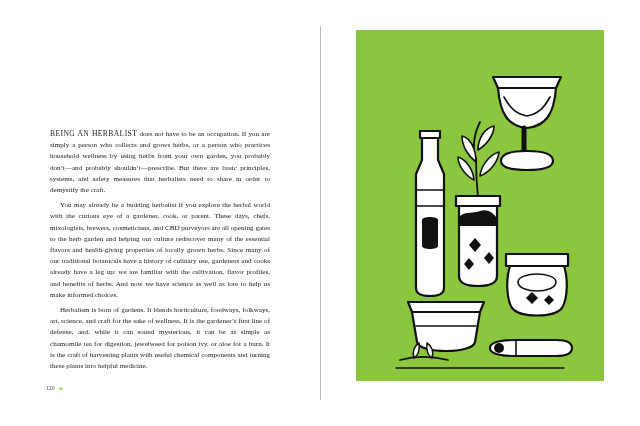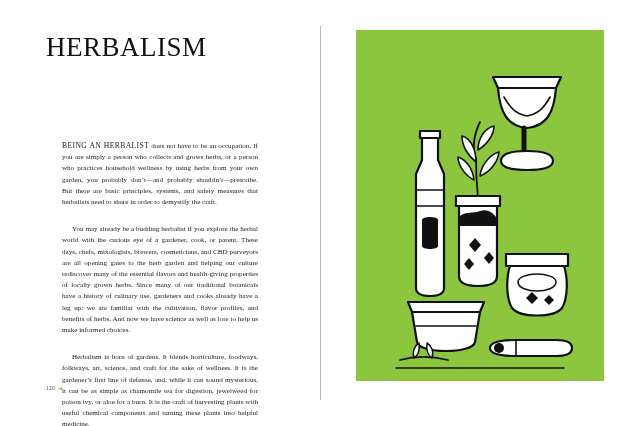--- a/index.html
+++ b/index.html
@@ -59,21 +59,21 @@
     left: 46px;
     top: 124px;
     width: 228px;
     font-size: 7.1px;
     line-height: 11.2px;
     text-align: justify;
     color: #1a1a1a;
     font-family: "Liberation Serif", serif;
   }
   .body-col p {
-    margin: 16px;
+    margin: 4px;
     text-indent: 10px;
   }
   .body-col p.first {
     text-indent: 0;
   }
   .smallcaps {
     font-variant: small-caps;
     letter-spacing: 0.4px;
     font-size: 7.6px;
   }
@@ -111,21 +111,20 @@
     height: 100%;
   }
 </style>
 </head>
 <body>
 
 <div class="spread">
 
   <div class="page page-left">
 
-    <h1 class="title">HERBALISM</h1>
 
     <div class="body-col">
       <p class="first"><span class="smallcaps">BEING AN HERBALIST</span><span> does not have to be an occupation. If you are simply a person who collects and grows herbs, or a person who practices household wellness by using herbs from your own garden, you probably don’t—and probably shouldn’t—prescribe. But there are basic principles, systems, and safety measures that herbalists need to share in order to demystify the craft.</span></p>
       <p>You may already be a budding herbalist if you explore the herbal world with the curious eye of a gardener, cook, or parent. These days, chefs, mixologists, brewers, cosmeticians, and CBD purveyors are all opening gates to the herb garden and helping our culture rediscover many of the essential flavors and health-giving properties of locally grown herbs. Since many of our traditional botanicals have a history of culinary use, gardeners and cooks already have a leg up: we are familiar with the cultivation, flavor profiles, and benefits of herbs. And now we have science as well as lore to help us make informed choices.</p>
       <p>Herbalism is born of gardens. It blends horticulture, foodways, folkways, art, science, and craft for the sake of wellness. It is the gardener’s first line of defense, and, while it can sound mysterious, it can be as simple as chamomile tea for digestion, jewelweed for poison ivy, or aloe for a burn. It is the craft of harvesting plants with useful chemical components and turning these plants into helpful medicine.</p>
     </div>
 
     <div class="folio">
       <span>120</span><span class="folio-mark">❧</span>
     </div>

